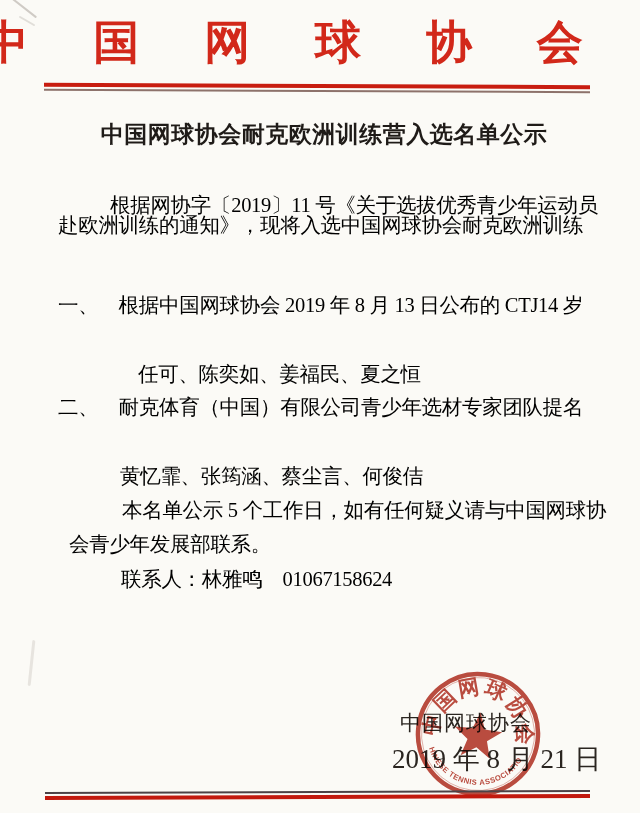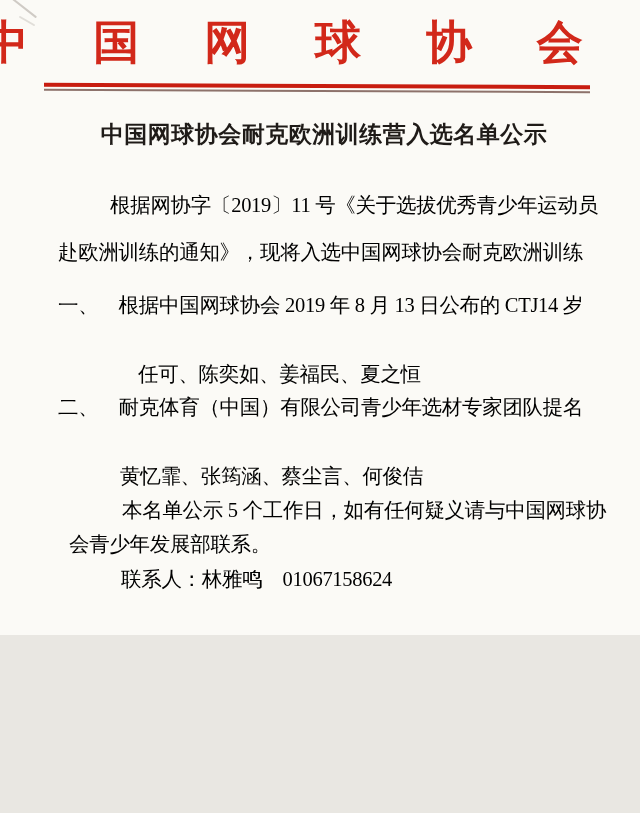--- a/index.html
+++ b/index.html
@@ -2,21 +2,21 @@
 <html><head>
 <meta charset="utf-8">
 <style>
   html,body{margin:0;padding:0;}
   body{
     width:640px;height:813px;
     background:#e9e7e2;
     font-family:"Liberation Serif","DejaVu Serif",serif;
   }
   .page{
-    position:relative;width:640px;height:635px;overflow:hidden;
+    position:relative;width:640px;height:813px;overflow:hidden;
     background:#fbfaf6;
     color:#2e2925;
   }
   
   .scan-mark{position:absolute;background:rgba(125,115,105,.35);border-radius:2px;}
   .mark1{left:6px;top:6px;width:34px;height:2px;transform:rotate(38deg);}
   .mark2{left:18px;top:20px;width:18px;height:2px;transform:rotate(30deg);opacity:.6;}
   .mark3{left:30px;top:640px;width:3px;height:46px;transform:rotate(6deg);opacity:.45;}
 
   
@@ -48,21 +48,21 @@
   }
 
   
   .bline{
     position:absolute;
     font-size:20.5px;line-height:26px;
     letter-spacing:-.3px;
     white-space:nowrap;color:#000000;
   }
   .l1{top:192px;left:110px;}
-  .l2{top:241px;left:58px;font-family:Liberation Mono, monospace;}
+  .l2{top:212px;left:58px;}
   .l3{top:257px;left:58px;}
   .l4{top:292px;left:58px;}
   .l5{top:326px;left:99px;}
   .l6{top:361px;left:138px;}
   .l7{top:394px;left:58px;text-align:right;}
   .l8{top:428px;left:96px;}
   .l9{top:463px;left:120px;}
   .l10{top:497px;left:122px;}
   .l11{top:531px;left:69px;}
   .l12{top:566px;left:121px;}

